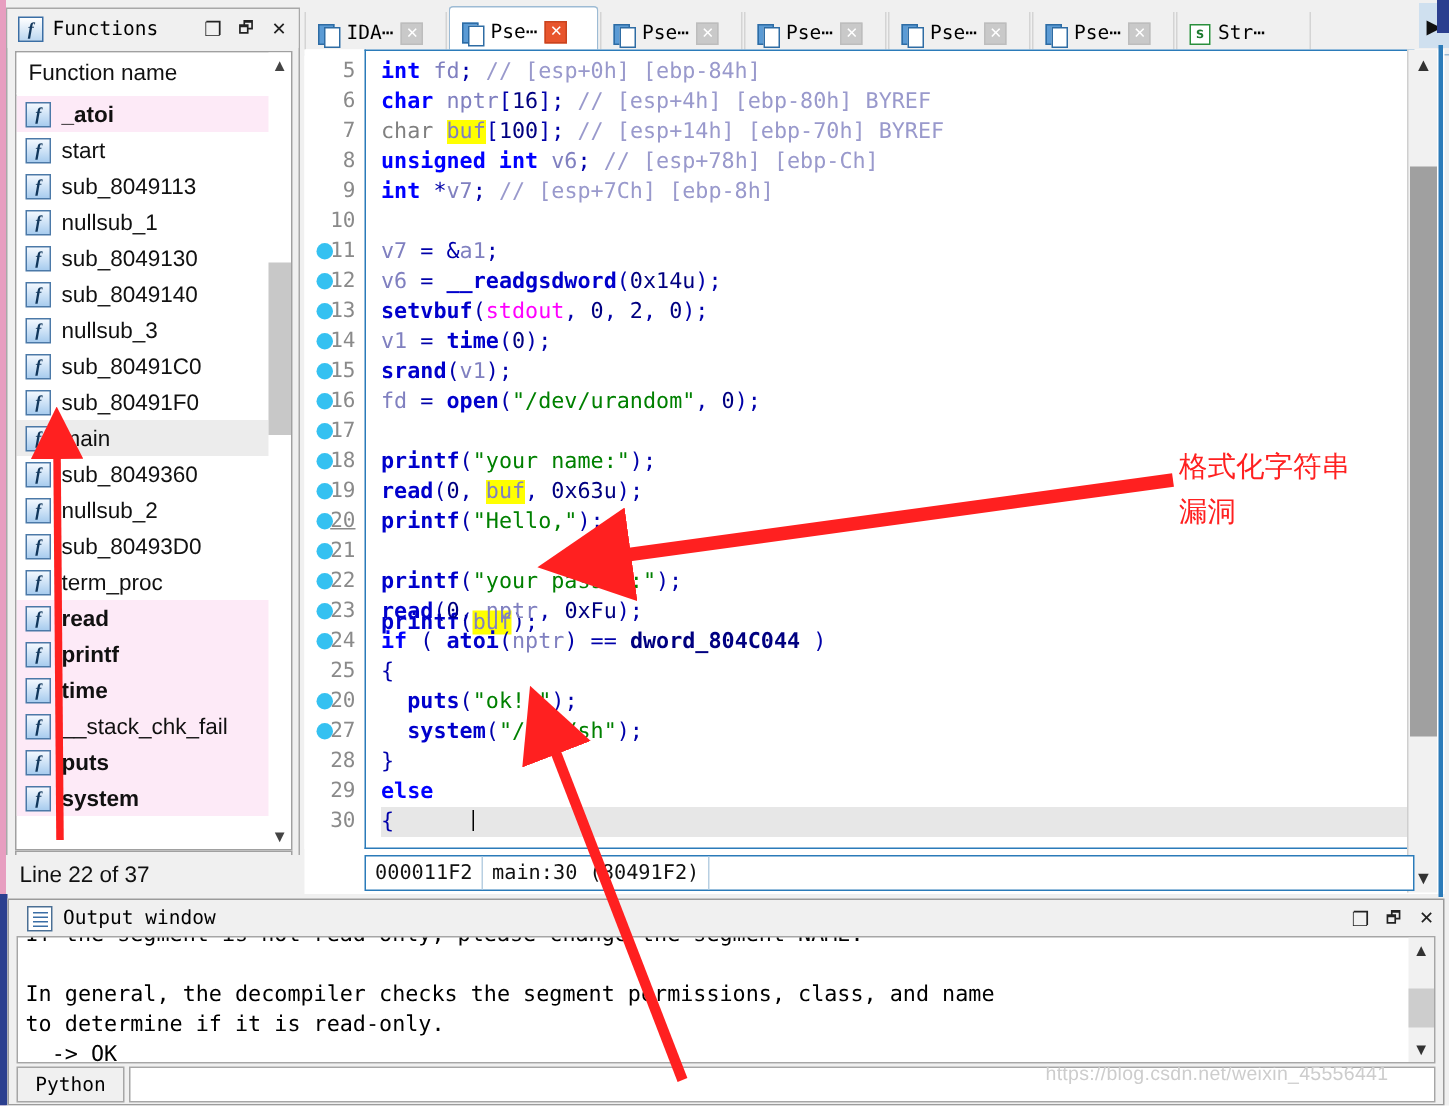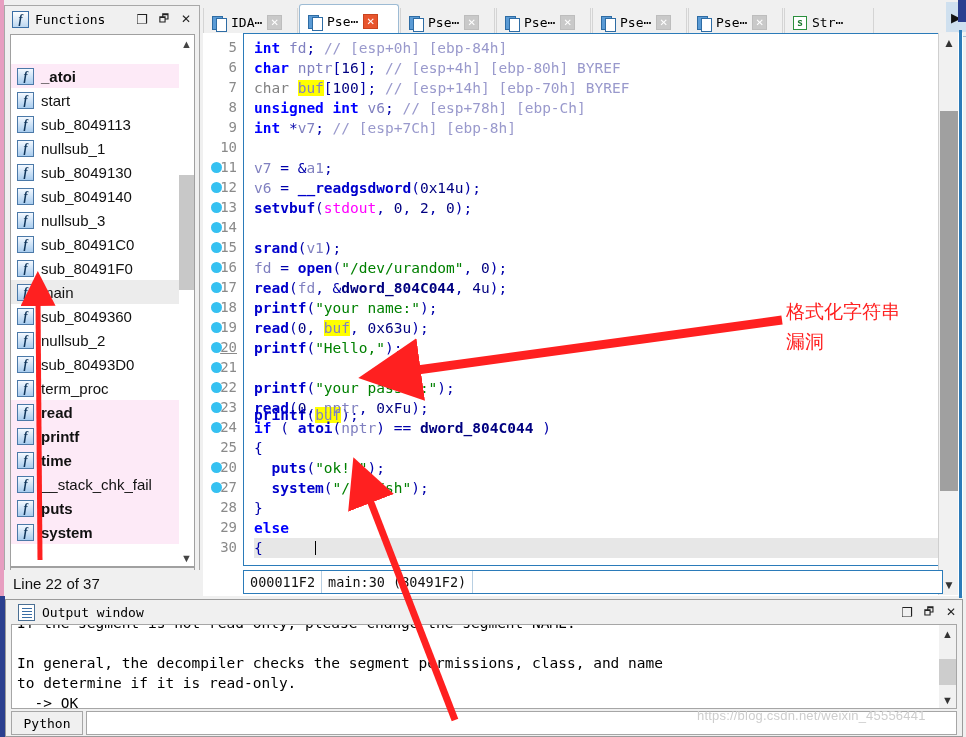--- a/index.html
+++ b/index.html
@@ -187,20 +187,21 @@
     <div class="fn-icon">f</div>
     <span id="fn-title">Functions</span>
     <div id="fn-win-btns">
       <span class="win-btn glyph-max"></span>
       <span class="win-btn glyph-restore"></span>
       <span class="win-btn glyph-close"></span>
     </div>
   </div>
 
   <div id="fn-listwrap">
+    <div id="fn-header">Function name</div>
     <div id="fn-list">
         <div class="fn-row pink bold">
           <span class="fi">f</span>
           <span class="fl">_atoi</span>
         </div>
         <div class="fn-row">
           <span class="fi">f</span>
           <span class="fl">start</span>
         </div>
         <div class="fn-row">
@@ -392,23 +393,23 @@
     <div id="code-lines" style="position: relative; height: 540px;">
         <div class="cl" style="position: absolute; left: 0px; top: 4px; width: 690px;"><span class="kw">int</span> <span class="var">fd</span><span class="punc">;</span> <span class="cmt">// [esp+0h] [ebp-84h]</span></div>
         <div class="cl" style="position: absolute; left: 0px; top: 24px; width: 690px;"><span class="kw">char</span> <span class="var">nptr</span><span class="punc">[</span><span class="num">16</span><span class="punc">]</span><span class="punc">;</span> <span class="cmt">// [esp+4h] [ebp-80h] BYREF</span></div>
         <div class="cl" style="position: absolute; left: 0px; top: 44px; width: 690px;"><span class="kwg">char</span> <span class="hl var">buf</span><span class="punc">[</span><span class="num">100</span><span class="punc">]</span><span class="punc">;</span> <span class="cmt">// [esp+14h] [ebp-70h] BYREF</span></div>
         <div class="cl" style="position: absolute; left: 0px; top: 64px; width: 690px;"><span class="kw">unsigned</span> <span class="kw">int</span> <span class="var">v6</span><span class="punc">;</span> <span class="cmt">// [esp+78h] [ebp-Ch]</span></div>
         <div class="cl" style="position: absolute; left: 0px; top: 84px; width: 690px;"><span class="kw">int</span> <span class="punc">*</span><span class="var">v7</span><span class="punc">;</span> <span class="cmt">// [esp+7Ch] [ebp-8h]</span></div>
         <div class="cl" style="position: absolute; left: 0px; top: 104px; width: 690px;"></div>
         <div class="cl" style="position: absolute; left: 0px; top: 124px; width: 690px;"><span class="var">v7</span> <span class="punc">=</span> <span class="punc">&amp;</span><span class="var">a1</span><span class="punc">;</span></div>
         <div class="cl" style="position: absolute; left: 0px; top: 144px; width: 690px;"><span class="var">v6</span> <span class="punc">=</span> <span class="fn">__readgsdword</span><span class="punc">(</span><span class="num">0x14u</span><span class="punc">)</span><span class="punc">;</span></div>
         <div class="cl" style="position: absolute; left: 0px; top: 164px; width: 690px;"><span class="fn">setvbuf</span><span class="punc">(</span><span class="macro">stdout</span><span class="punc">,</span> <span class="num">0</span><span class="punc">,</span> <span class="num">2</span><span class="punc">,</span> <span class="num">0</span><span class="punc">)</span><span class="punc">;</span></div>
+        <div class="cl" style="position: absolute; left: 0px; top: 184px; width: 690px;"><span class="var">v1</span> <span class="punc">=</span> <span class="fn">time</span><span class="punc">(</span><span class="num">0</span><span class="punc">)</span><span class="punc">;</span></div>
         <div class="cl" style="position: absolute; left: 0px; top: 204px; width: 690px;"><span class="fn">srand</span><span class="punc">(</span><span class="var">v1</span><span class="punc">)</span><span class="punc">;</span></div>
         <div class="cl" style="position: absolute; left: 0px; top: 224px; width: 690px;"><span class="var">fd</span> <span class="punc">=</span> <span class="fn">open</span><span class="punc">(</span><span class="str">"/dev/urandom"</span><span class="punc">,</span> <span class="num">0</span><span class="punc">)</span><span class="punc">;</span></div>
-        <div class="cl" style="position: absolute; left: 0px; top: 244px; width: 690px;"><span class="fn">read</span><span class="punc">(</span><span class="var">fd</span><span class="punc">,</span> <span class="punc">&amp;</span><span class="glob">dword_804C044</span><span class="punc">,</span> <span class="num">4u</span><span class="punc">)</span><span class="punc">;</span></div>
         <div class="cl" style="position: absolute; left: 0px; top: 264px; width: 690px;"><span class="fn">printf</span><span class="punc">(</span><span class="str">"your name:"</span><span class="punc">)</span><span class="punc">;</span></div>
         <div class="cl" style="position: absolute; left: 0px; top: 284px; width: 690px;"><span class="fn">read</span><span class="punc">(</span><span class="num">0</span><span class="punc">,</span> <span class="hl var">buf</span><span class="punc">,</span> <span class="num">0x63u</span><span class="punc">)</span><span class="punc">;</span></div>
         <div class="cl" style="position: absolute; left: 0px; top: 304px; width: 690px;"><span class="fn">printf</span><span class="punc">(</span><span class="str">"Hello,"</span><span class="punc">)</span><span class="punc">;</span></div>
         <div class="cl" style="position: absolute; left: 0px; top: 324px; width: 690px; margin-top: 47px;"><span class="fn">printf</span><span class="punc">(</span><span class="hl var">buf</span><span class="punc">)</span><span class="punc">;</span></div>
         <div class="cl" style="position: absolute; left: 0px; top: 344px; width: 690px;"><span class="fn">printf</span><span class="punc">(</span><span class="str">"your passwd:"</span><span class="punc">)</span><span class="punc">;</span></div>
         <div class="cl" style="position: absolute; left: 0px; top: 364px; width: 690px;"><span class="fn">read</span><span class="punc">(</span><span class="num">0</span><span class="punc">,</span> <span class="var">nptr</span><span class="punc">,</span> <span class="num">0xFu</span><span class="punc">)</span><span class="punc">;</span></div>
         <div class="cl" style="position: absolute; left: 0px; top: 384px; width: 690px;"><span class="kw">if</span> <span class="punc">(</span> <span class="fn">atoi</span><span class="punc">(</span><span class="var">nptr</span><span class="punc">)</span> <span class="punc">=</span><span class="punc">=</span> <span class="glob">dword_804C044</span> <span class="punc">)</span></div>
         <div class="cl" style="position: absolute; left: 0px; top: 404px; width: 690px;"><span class="punc">{</span></div>
         <div class="cl" style="position: absolute; left: 0px; top: 424px; width: 690px;">  <span class="fn">puts</span><span class="punc">(</span><span class="str">"ok!!"</span><span class="punc">)</span><span class="punc">;</span></div>
         <div class="cl" style="position: absolute; left: 0px; top: 444px; width: 690px;">  <span class="fn">system</span><span class="punc">(</span><span class="str">"/bin/sh"</span><span class="punc">)</span><span class="punc">;</span></div>

